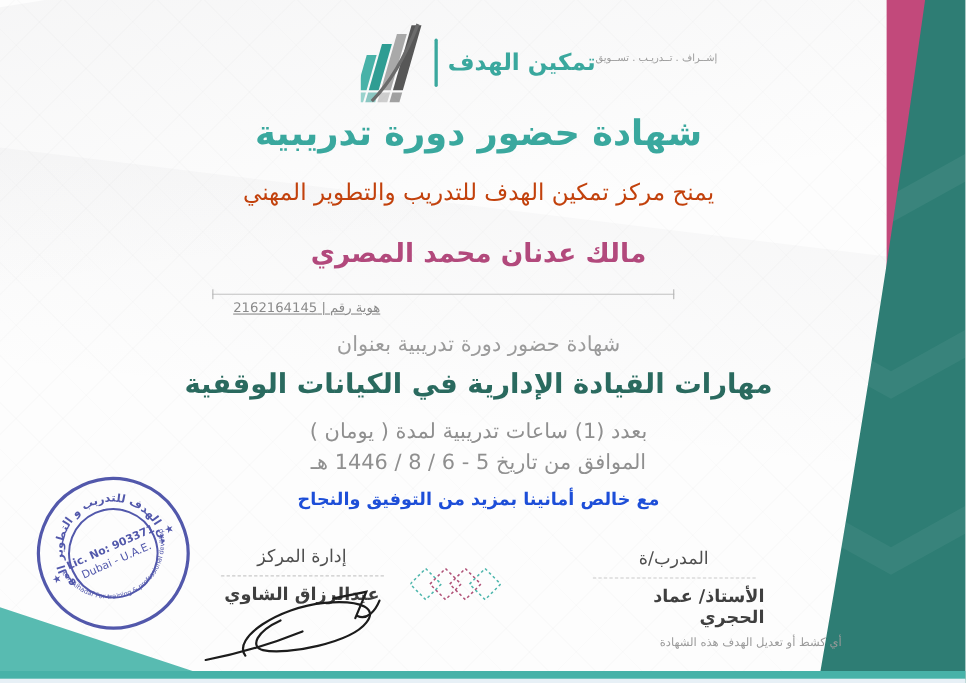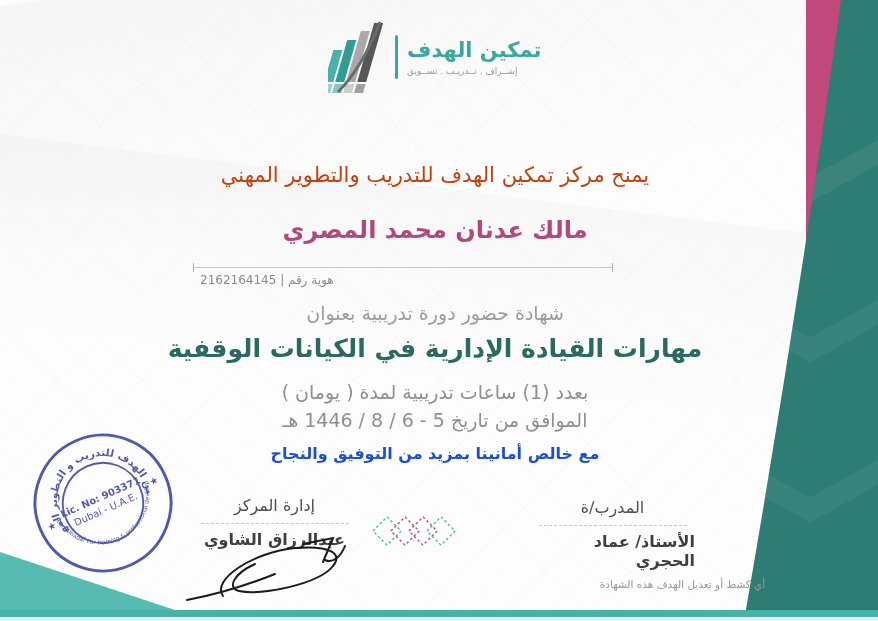--- a/index.html
+++ b/index.html
@@ -26,35 +26,35 @@
     position:absolute;left:-120px;top:200px;width:1300px;height:200px;
     background:linear-gradient(rgba(120,120,130,0.04),rgba(255,255,255,0));
     transform:rotate(7deg);z-index:0;
   }
   .shapes{position:absolute;inset:0;z-index:1;}
   .content{position:absolute;inset:0;z-index:2;}
 
   
   .logo-row{position:absolute;left:328px;top:20px;display:flex;align-items:center;gap:9px;}
   .logo-divider{width:3px;height:44px;background:#3aa89e;border-radius:2px;}
-  .logo-text{display:flex;flex-direction:column;align-items:flex-start;}
+  .logo-text{display:flex;flex-direction:row;align-items:flex-start;}
   .logo-title{color:#3aa89e;font-size:21px;font-weight:bold;line-height:1.15;}
   .logo-tagline{color:#9a9a9a;font-size:9px;margin-top:3px;letter-spacing:1px;}
 
   
   .centercol{position:absolute;left:20px;width:830px;text-align:center;}
   .main-title{top:102px;color:#3aa89e;font-size:32px;font-weight:bold;}
   .issuer-line{top:163px;color:#c2410c;font-size:21px;}
   .recipient-name{top:216px;color:#b2497c;font-size:24px;font-weight:bold;}
   .id-rule{position:absolute;left:193px;top:267px;width:420px;height:1px;background:#c6c6c6;}
   .id-rule::before,.id-rule::after{
     content:"";position:absolute;top:-4px;width:1px;height:9px;background:#b5b5b5;
   }
   .id-rule::before{left:0;} .id-rule::after{right:0;}
-  .id-line{position:absolute;left:200px;top:273px;color:#8a8a8a;font-size:12px;}
+  .id-line{position:absolute;left:212px;top:273px;color:#8a8a8a;font-size:12px;text-decoration:underline;}
   .course-intro{top:302px;color:#9b9b9b;font-size:19px;}
   .course-title{top:334px;color:#2a6a5f;font-size:25px;font-weight:bold;}
   .course-duration{top:381px;color:#8f8f8f;font-size:19px;}
   .course-date{top:409px;color:#8f8f8f;font-size:19px;}
   .course-wish{top:444px;color:#1d4ed8;font-size:16px;font-weight:bold;}
 
   
   .sig-block{position:absolute;display:flex;flex-direction:column;align-items:center;}
   .admin-block{left:192px;top:496px;width:165px;}
   .trainer-block{left:530px;top:498px;width:165px;}
@@ -136,20 +136,21 @@
         </g>
         <path d="M10,72 Q34,48 52,2" stroke="#6b6b6b" stroke-width="3" fill="none"></path>
       </svg>
       <div class="logo-divider"></div>
       <div class="logo-text">
         <div class="logo-title" dir="rtl">تمكين الهدف</div>
         <div class="logo-tagline" dir="rtl">إشــراف . تــدريـب . تســويق</div>
       </div>
     </div>
 
+    <div class="centercol main-title" dir="rtl">شهادة حضور دورة تدريبية</div>
     <div class="centercol issuer-line" dir="rtl">يمنح مركز تمكين الهدف للتدريب والتطوير المهني</div>
     <div class="centercol recipient-name" dir="rtl">مالك عدنان محمد المصري</div>
     <div class="id-rule"></div>
     <div class="id-line" dir="rtl">هوية رقم | 2162164145</div>
 
     <div class="centercol course-intro" dir="rtl">شهادة حضور دورة تدريبية بعنوان</div>
     <div class="centercol course-title" dir="rtl">مهارات القيادة الإدارية في الكيانات الوقفية</div>
     <div class="centercol course-duration" dir="rtl">بعدد (1) ساعات تدريبية لمدة ( يومان )</div>
     <div class="centercol course-date" dir="rtl">الموافق من تاريخ  5 - 6 / 8 / 1446 هـ</div>
     <div class="centercol course-wish" dir="rtl">مع خالص أمانينا بمزيد من التوفيق والنجاح</div>

